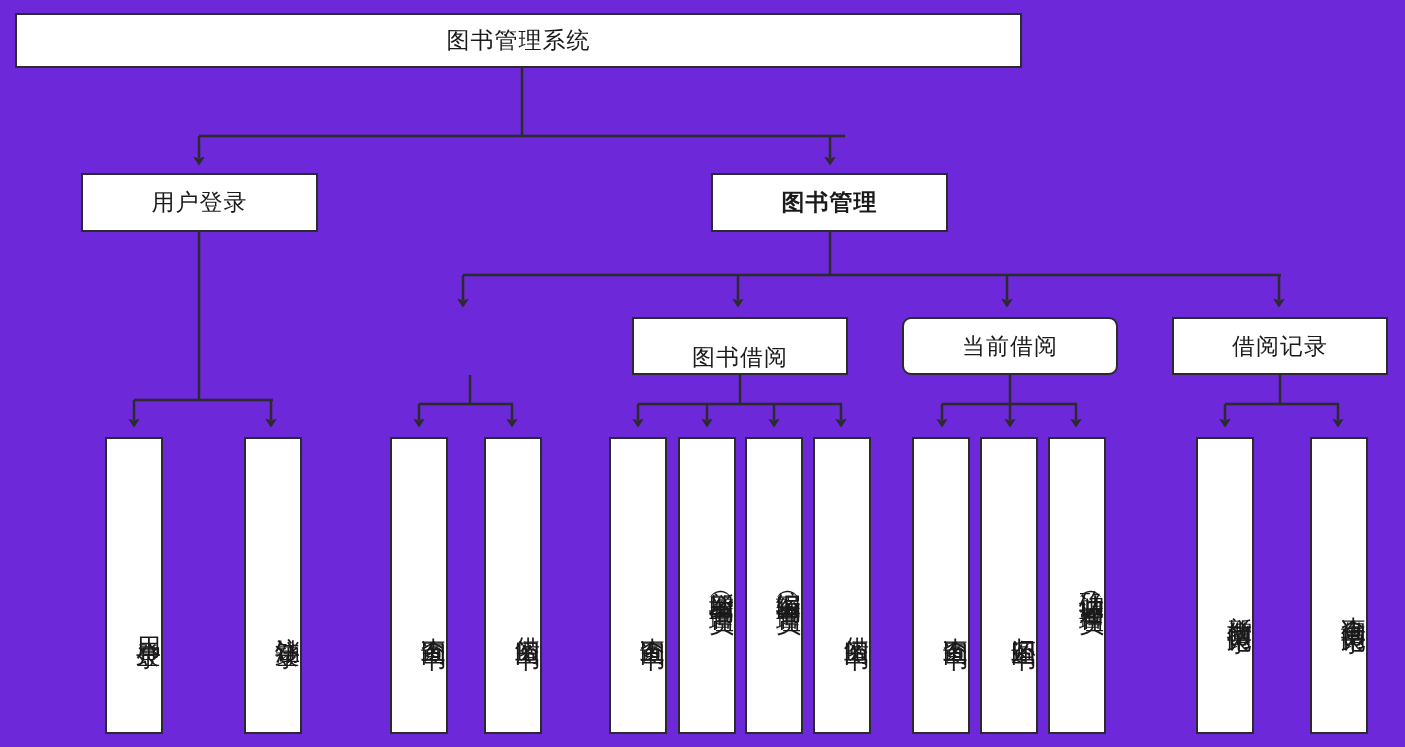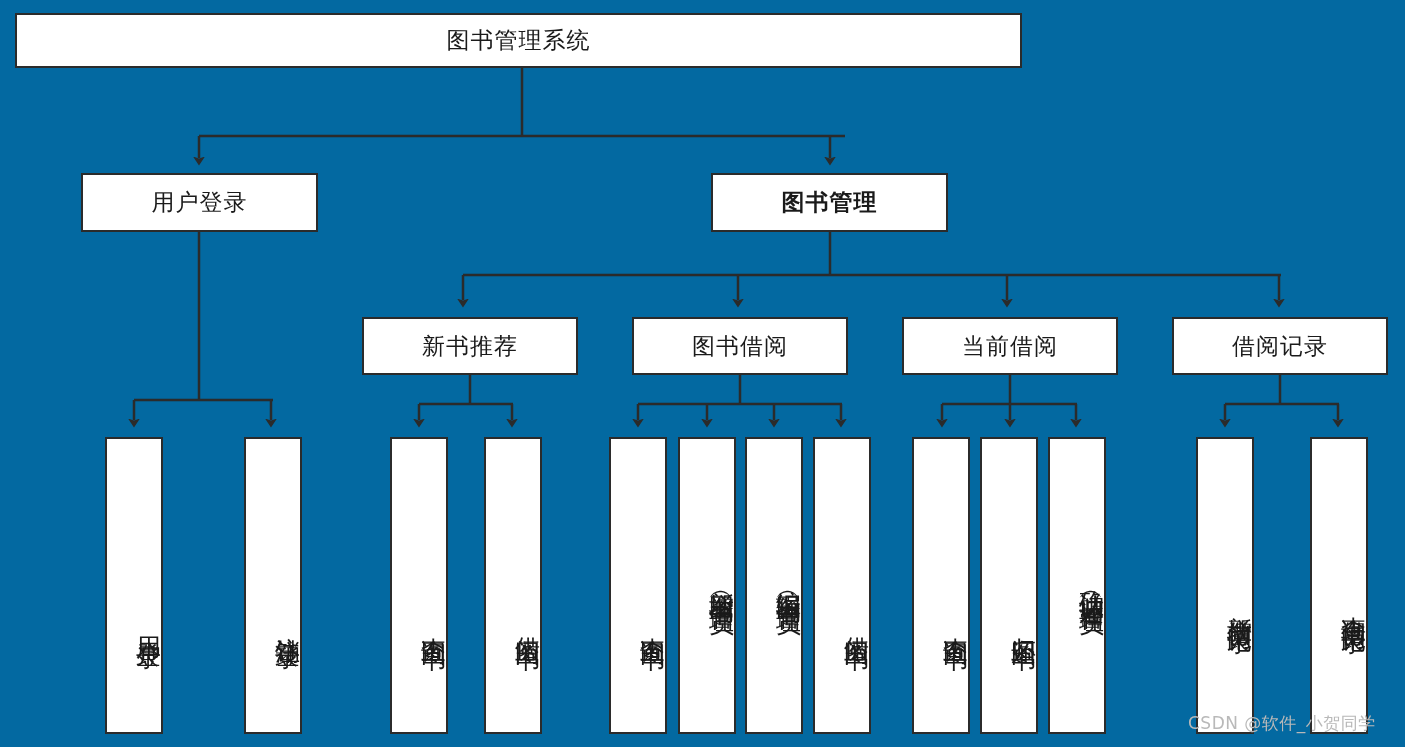--- a/index.html
+++ b/index.html
@@ -7,21 +7,21 @@
     padding: 0;
     background: #ffffff;
   }
   body {
     font-family: "DejaVu Sans", "Liberation Sans", sans-serif;
   }
   #canvas {
     position: relative;
     width: 1405px;
     height: 747px;
-    background: #0369a1;
+    background: #6d28d9;
     overflow: hidden;
   }
   #wires {
     position: absolute;
     left: 0;
     top: 0;
     width: 1405px;
     height: 747px;
   }
   .node {
@@ -125,27 +125,24 @@
     <span class="node-label">图书管理系统</span>
   </div>
 
   <div class="node h" style="left:81px; top:173px; width:237px; height:59px;">
     <span class="node-label">用户登录</span>
   </div>
   <div class="node h" style="left:711px; top:173px; width:237px; height:59px;font-weight:bold;">
     <span class="node-label">图书管理</span>
   </div>
 
-  <div class="node h" style="left:362px; top:317px; width:216px; height:58px;">
-    <span class="node-label">新书推荐</span>
-  </div>
-  <div class="node h" style="left:632px; top:317px; width:216px; height:58px;">
+  <div class="node h" style="left:632px; top:317px; width:216px; height:58px;align-items:flex-end;">
     <span class="node-label">图书借阅</span>
   </div>
-  <div class="node h" style="left:902px; top:317px; width:216px; height:58px;">
+  <div class="node h" style="left:902px; top:317px; width:216px; height:58px;border-radius:9px;">
     <span class="node-label">当前借阅</span>
   </div>
   <div class="node h" style="left:1172px; top:317px; width:216px; height:58px;justify-content:center;">
     <span class="node-label">借阅记录</span>
   </div>
 
   <div class="node v" style="left:105px; top:437px; width:58px; height:297px; padding-top:80px;">
     <span class="node-label">用户登录</span>
   </div>
   <div class="node v" style="left:244px; top:437px; width:58px; height:297px; padding-top:80px;">
@@ -182,15 +179,14 @@
     <span class="node-label">确认归还（管理员）</span>
   </div>
 
   <div class="node v" style="left:1196px; top:437px; width:58px; height:297px; padding-top:45px;">
     <span class="node-label">新增借阅记录</span>
   </div>
   <div class="node v" style="left:1310px; top:437px; width:58px; height:297px; padding-top:45px;">
     <span class="node-label">查询借阅记录</span>
   </div>
 
-  <div class="watermark">CSDN @软件_小贺同学</div>
 
 </div>
 
 </body></html>

